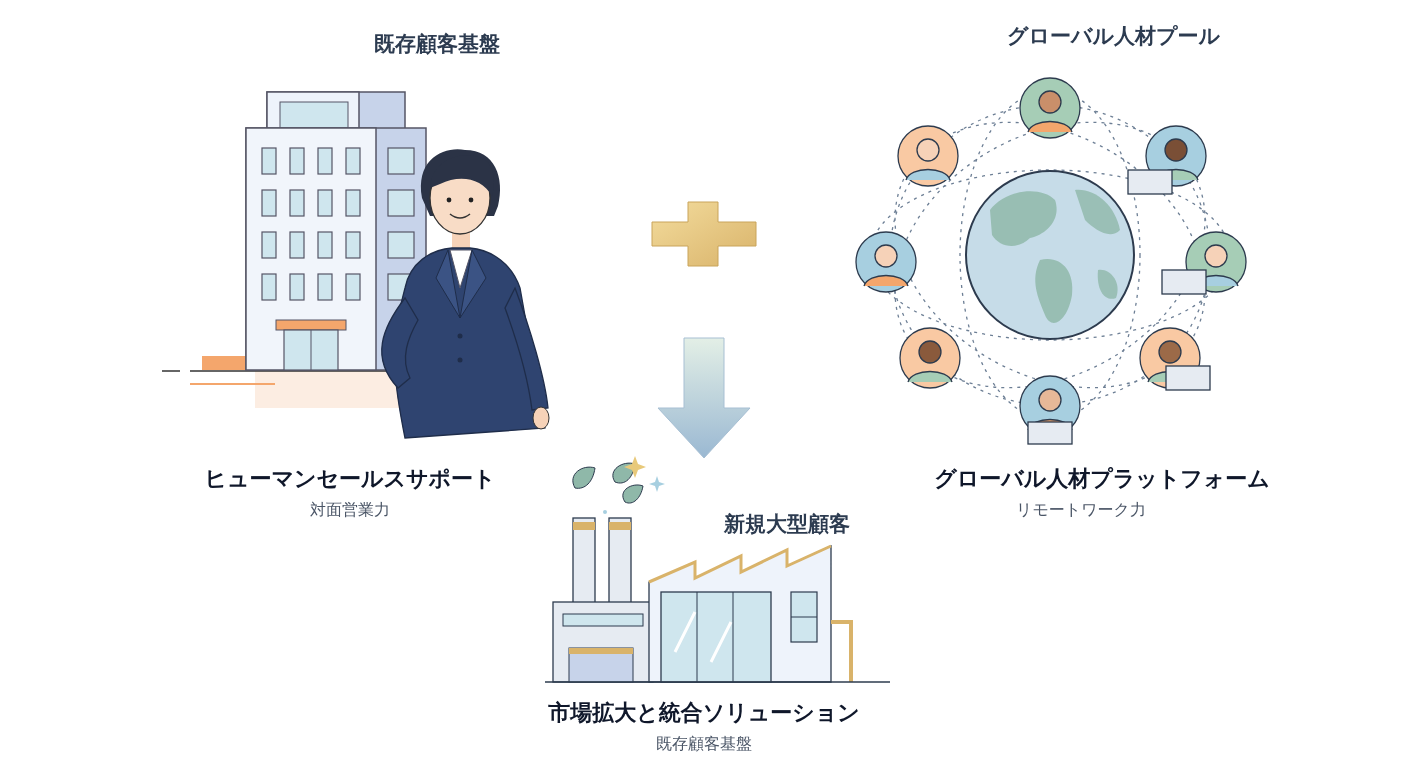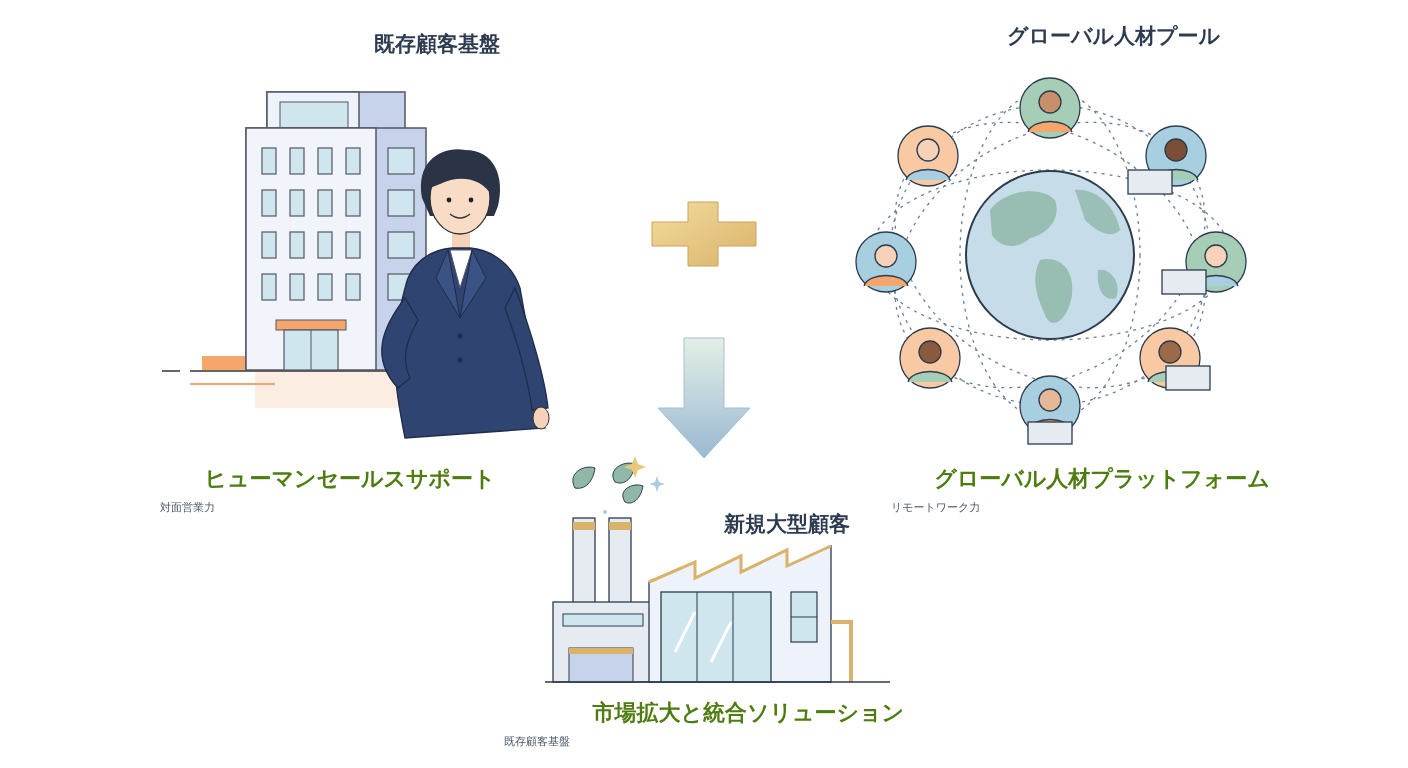--- a/index.html
+++ b/index.html
@@ -1,21 +1,21 @@
 <!DOCTYPE html>
 <html><head>
   <meta charset="utf-8">
   <style>
     html, body { margin:0; padding:0; }
     body { width:1408px; height:768px; background:#ffffff; position:relative; overflow:hidden;
            font-family:"DejaVu Sans","Liberation Sans",sans-serif; color:#2b3a4e; }
     .abs { position:absolute; }
     .title { font-weight:bold; font-size:21px; color:#2c3b50; text-align:right; white-space:nowrap; }
-    .sub { font-size:11px; color:#4a5566; white-space:nowrap; }
-    .caption { font-weight:bold; font-size:22px; color:#4d7c0f; text-align:center; white-space:nowrap; }
+    .sub { font-size:16px; color:#4a5566; text-align:center; white-space:nowrap; }
+    .caption { font-weight:bold; font-size:22px; color:#0f172a; text-align:center; white-space:nowrap; }
     svg { display:block; }
   </style>
 </head>
 <body>
 
 <div class="abs title" style="left:200px;top:30px;width:300px;">既存顧客基盤</div>
 
 <div class="abs" style="left:160px;top:88px;">
   <svg width="400" height="360" viewBox="0 0 400 360">
 
@@ -209,14 +209,14 @@
     <line x1="166" y1="210" x2="186" y2="170" stroke="#ffffff" stroke-width="3"></line>
     <rect x="246" y="140" width="26" height="50" fill="#cfe6ee" stroke="#2d3b4e" stroke-width="1.2"></rect>
     <line x1="246" y1="165" x2="272" y2="165" stroke="#2d3b4e" stroke-width="1"></line>
 
     <path d="M286 170 L306 170 L306 230" fill="none" stroke="#d9b36a" stroke-width="4"></path>
 
     <line x1="0" y1="230" x2="345" y2="230" stroke="#2d3b4e" stroke-width="1.5"></line>
   </svg>
 </div>
 
-<div class="abs caption" style="left:504px;top:698px;width:400px;text-align:right;">市場拡大と統合ソリューション</div>
+<div class="abs caption" style="left:504px;top:698px;width:400px;">市場拡大と統合ソリューション</div>
 <div class="abs sub" style="left:504px;top:734px;width:400px;">既存顧客基盤</div>
 
 </body></html>

